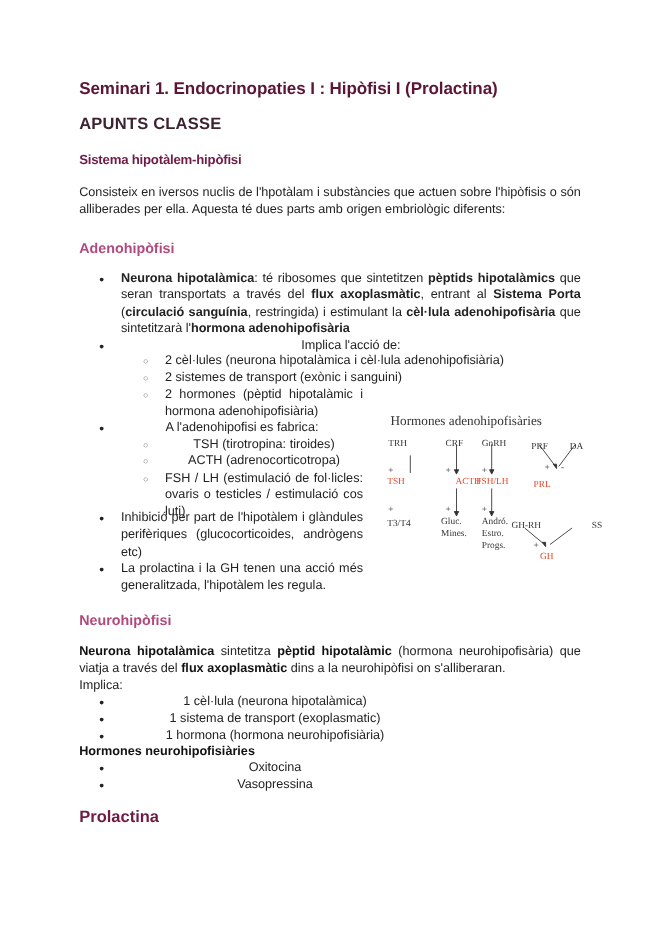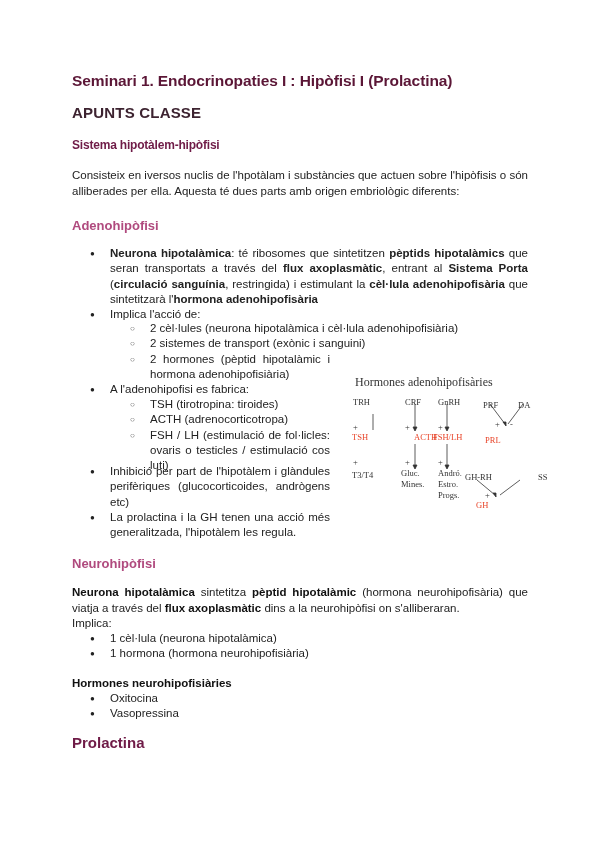--- a/index.html
+++ b/index.html
@@ -7,21 +7,21 @@
          font-family:"Liberation Sans", sans-serif; color:#222; }
   .abs { position:absolute; }
   .title { left:72px; top:72px; font-size:15.5px; font-weight:bold; color:#5b1636; letter-spacing:-0.1px; white-space:nowrap; }
   .h1 { left:72px; top:104px; font-size:15px; font-weight:bold; color:#3d2330; letter-spacing:0.2px; }
   .h2 { left:72px; top:138px; font-size:12px; font-weight:bold; color:#6f1b47; letter-spacing:-0.2px; }
   .h3 { font-size:13px; font-weight:bold; color:#b04a7e; }
   .h2b { font-size:15px; font-weight:bold; color:#6f1b47; }
   .p { font-size:11.5px; line-height:15.5px; color:#222; text-align:justify; }
   .p b { color:#111; }
   ul { margin:0; padding:0; list-style:none; }
-  li { position:relative; font-size:11.5px; line-height:15.3px; color:#222; }
+  li { position:relative; font-size:11.5px; line-height:15.3px; color:#222;text-align:center; }
   .l1 { padding-left:20px; }
   .l1::before { content:"●"; position:absolute; left:0; top:0; font-size:8px; color:#222; }
   .l2 { padding-left:20px; }
   .l2::before { content:"○"; position:absolute; left:0; top:0; font-size:8px; color:#555; }
   .justify { text-align:justify; }
   .diagram { left:345px; top:372px; width:200px; height:140px; font-family:"Liberation Serif", serif; }
   .dt { position:absolute; font-size:8.5px; color:#333; white-space:nowrap; }
   .dr { position:absolute; font-size:8.5px; color:#e8452a; white-space:nowrap; }
   .dtitle { position:absolute; left:10px; top:3px; font-size:12px; color:#333; white-space:nowrap; }
 </style>
@@ -108,32 +108,33 @@
   <span class="dt" style="left:60px; top:85px;">+</span>
   <span class="dt" style="left:93px; top:85px;">+</span>
 
   <span class="dt" style="left:7px; top:98px;">T3/T4</span>
   <span class="dt" style="left:56px; top:96px; width:28px; white-space:normal; line-height:11px;">Gluc. Mines.</span>
   <span class="dt" style="left:93px; top:96px; width:28px; white-space:normal; line-height:11px;">Andró. Estro. Progs.</span>
 
   <span class="dt" style="left:120px; top:100px;">GH-RH</span>
   <span class="dt" style="left:173px; top:100px;margin-left:20px;">SS</span>
   <span class="dt" style="left:140px; top:118px;">+</span>
-  <span class="dr" style="left:131px; top:128px;">GH</span>
+  <span class="dr" style="left:146px; top:128px;">GH</span>
 </div>
 
 <div class="abs h3" style="left:72px; top:556px;">Neurohipòfisi</div>
 
 <div class="abs p" style="left:72px; top:585px; width:456px;">
   <b>Neurona hipotalàmica</b><span> sintetitza </span><b>pèptid hipotalàmic</b><span> (hormona neurohipofisària) que viatja a través del </span><b>flux axoplasmàtic</b><span> dins a la neurohipòfisi on s'alliberaran.</span>
 </div>
 
 <div class="abs p" style="left:72px; top:616px;">Implica:</div>
 <ul class="abs" style="left:90px; top:631px; width:300px;">
   <li class="l1">1 cèl·lula (neurona hipotalàmica)</li>
+  <li class="l1">1 sistema de transport (exoplasmatic)</li>
   <li class="l1">1 hormona (hormona neurohipofisiària)</li>
 </ul>
 <div class="abs p" style="left:72px; top:676px; font-weight:bold; color:#111;">Hormones neurohipofisiàries</div>
 <ul class="abs" style="left:90px; top:691px; width:300px;">
   <li class="l1">Oxitocina</li>
   <li class="l1">Vasopressina</li>
 </ul>
 
 <div class="abs h2b" style="left:72px; top:734px;">Prolactina</div>
 

